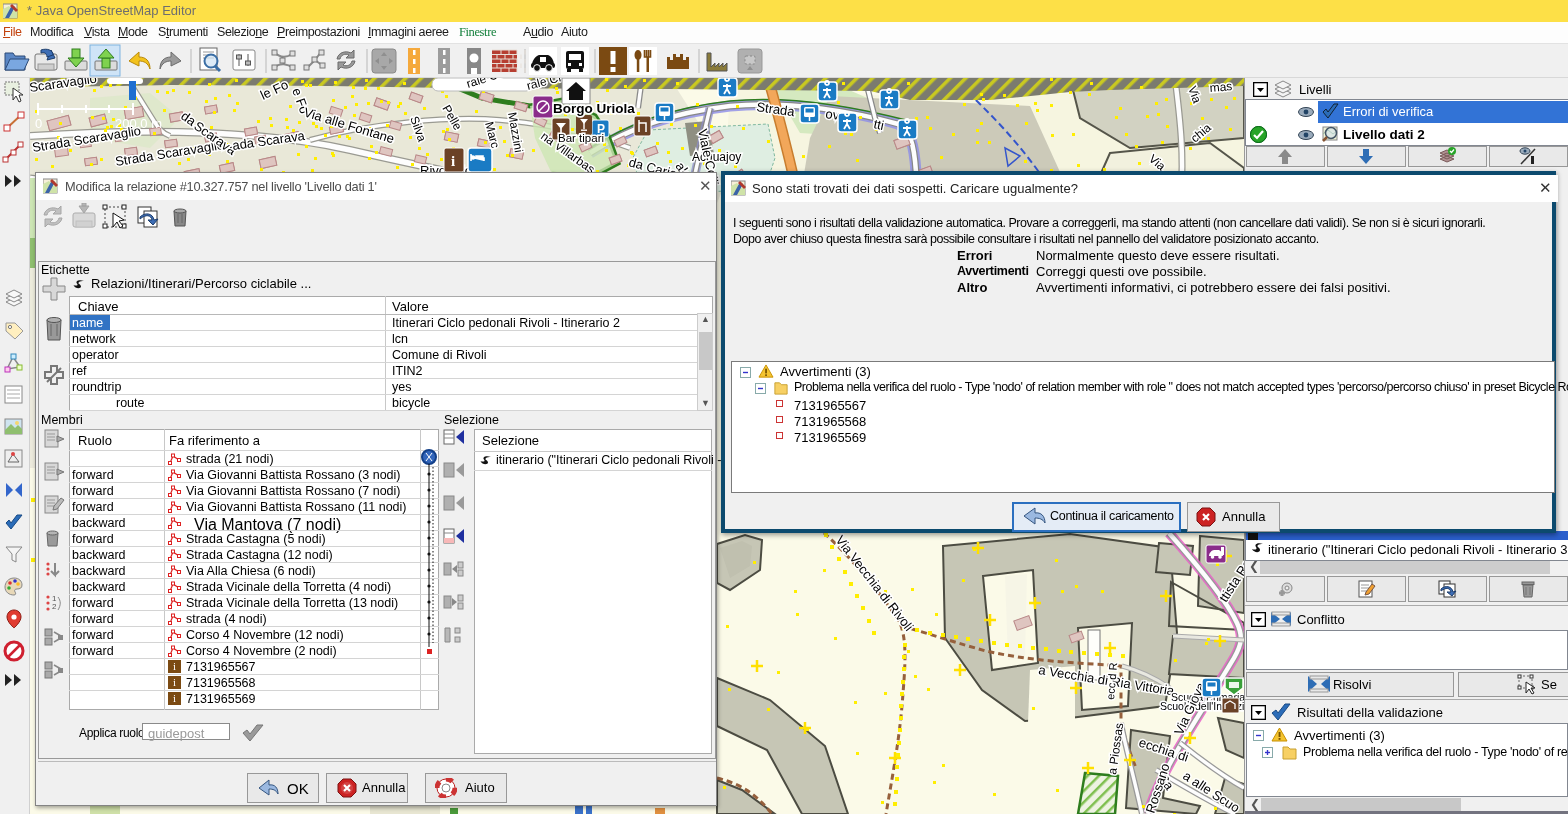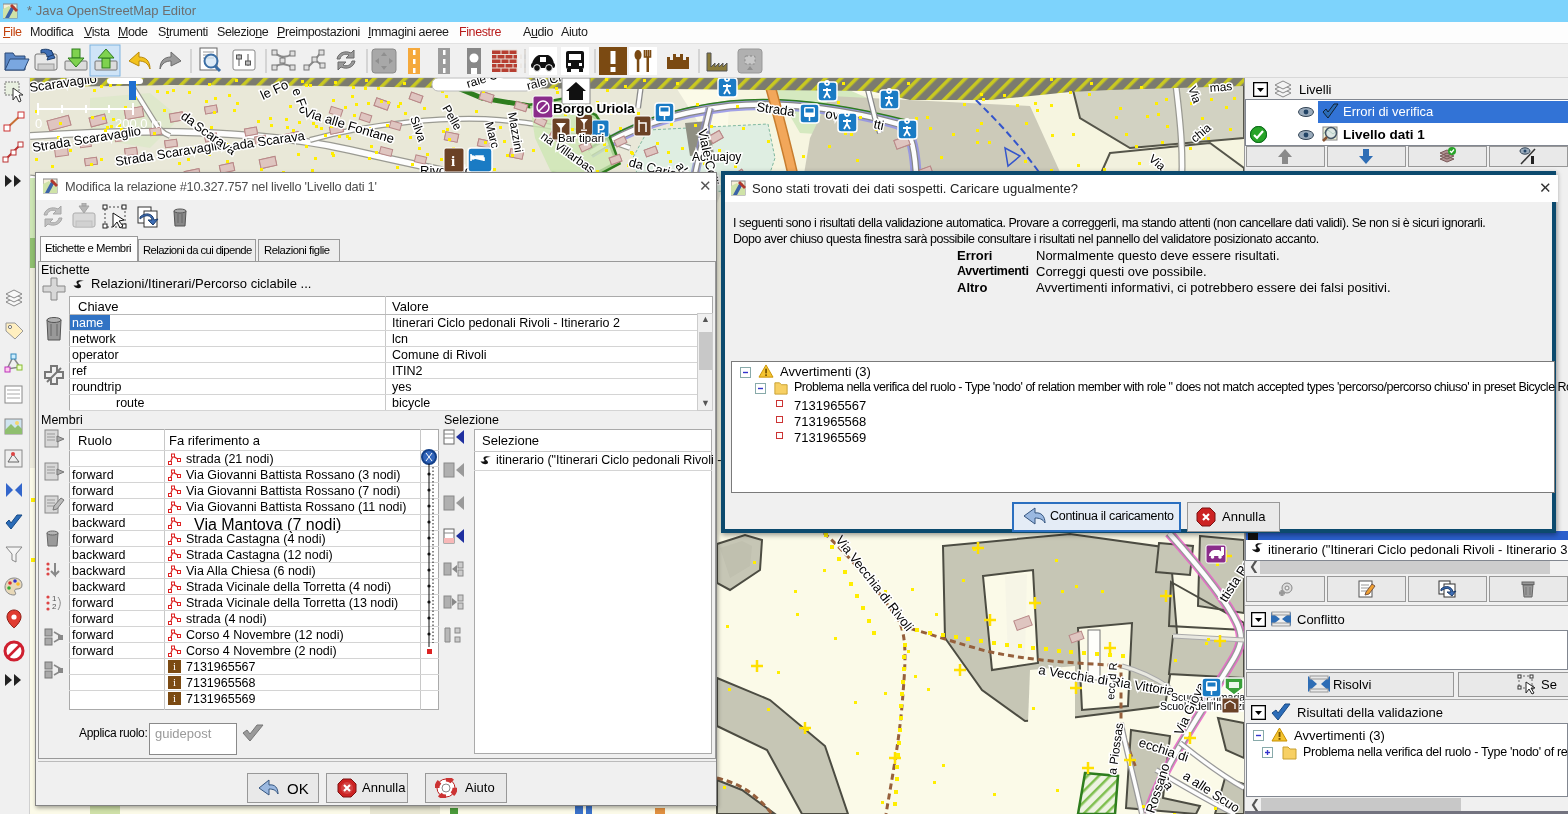--- a/index.html
+++ b/index.html
@@ -5,39 +5,39 @@
 font-family:"Liberation Sans",sans-serif;}
 .abs{position:absolute;}
 .pane{position:absolute;background:#f0f0f0;}
 .whitebox{position:absolute;background:#fff;border:1px solid #828790;}
 .btn{position:absolute;background:#e9e9e9;border:1px solid #989898;
 display:flex;align-items:center;justify-content:center;font-size:13px;color:#111;}
 svg{display:block;}
 .lbl{position:absolute;white-space:nowrap;}
 </style></head><body>
 
-<div class="abs" style="left:0;top:0;width:1568px;height:22px;background:#7dd3fc;">
+<div class="abs" style="left:0;top:0;width:1568px;height:22px;background:#fde047;">
  <svg class="abs" style="left:3px;top:3px" width="16" height="16" viewBox="0 0 16 16">
   <rect x="0" y="1" width="14" height="14" fill="#f7f0d8" stroke="#888" stroke-width="1"></rect>
   <path d="M0 6 L6 3 L10 8 L14 5 L14 15 L0 15 Z" fill="#cfe3a8"></path>
   <path d="M2 15 L9 2 L12 4 L6 15 Z" fill="#3b63a8"></path>
   <path d="M9 1 L15 7 L13 9 L7 3 Z" fill="#b03a2e"></path>
  </svg>
  <div class="lbl" style="left:27px;top:3px;font-size:13px;color:#6e6e6e;">* Java OpenStreetMap Editor</div>
 </div>
 <div class="abs" style="left:0;top:22px;width:1568px;height:22px;background:#fdfdfd;border-bottom:1px solid #e2e2e2;">
 <div class="lbl" style="left:3px;top:3px;font-size:12.5px;letter-spacing:-0.4px;color:#c2410c;"><u>F</u>ile</div>
 <div class="lbl" style="left:30px;top:3px;font-size:12.5px;letter-spacing:-0.4px;color:#1a1a1a;">Modifica</div>
 <div class="lbl" style="left:84px;top:3px;font-size:12.5px;letter-spacing:-0.4px;color:#1a1a1a;"><u>V</u>ista</div>
 <div class="lbl" style="left:118px;top:3px;font-size:12.5px;letter-spacing:-0.4px;color:#1a1a1a;"><u>M</u>ode</div>
 <div class="lbl" style="left:158px;top:3px;font-size:12.5px;letter-spacing:-0.4px;color:#1a1a1a;">S<u>t</u>rumenti</div>
 <div class="lbl" style="left:217px;top:3px;font-size:12.5px;letter-spacing:-0.4px;color:#1a1a1a;">Selezio<u>n</u>e</div>
 <div class="lbl" style="left:277px;top:3px;font-size:12.5px;letter-spacing:-0.4px;color:#1a1a1a;"><u>P</u>reimpostazioni</div>
 <div class="lbl" style="left:368px;top:3px;font-size:12.5px;letter-spacing:-0.4px;color:#1a1a1a;"><u>I</u>mmagini aeree</div>
-<div class="lbl" style="left:459px;top:3px;font-size:12.5px;letter-spacing:-0.4px;color:#b91c1c;">Finestre</div>
+<div class="lbl" style="left:459px;top:3px;font-size:12.5px;letter-spacing:-0.4px;color:#15803d;font-family:Liberation Serif, serif;">Finestre</div>
 <div class="lbl" style="left:523px;top:3px;font-size:12.5px;letter-spacing:-0.4px;color:#1a1a1a;">A<u>u</u>dio</div>
 <div class="lbl" style="left:561px;top:3px;font-size:12.5px;letter-spacing:-0.4px;color:#1a1a1a;">Aiuto</div>
 </div>
 <div class="abs" style="left:0;top:44px;width:1568px;height:34px;background:#f0f0f0;border-bottom:1px solid #d8d8d8;">
 <svg class="abs" style="left:0;top:0" width="780" height="34" viewBox="0 0 780 34">
 <line x1="191" y1="5" x2="191" y2="29" stroke="#b8b8b8" stroke-width="1"></line>
 <line x1="266" y1="5" x2="266" y2="29" stroke="#b8b8b8" stroke-width="1"></line>
 <line x1="367" y1="5" x2="367" y2="29" stroke="#b8b8b8" stroke-width="1"></line>
 <line x1="525" y1="5" x2="525" y2="29" stroke="#b8b8b8" stroke-width="1"></line>
 <line x1="595" y1="5" x2="595" y2="29" stroke="#b8b8b8" stroke-width="1"></line>
@@ -1200,21 +1200,21 @@
 <svg class="abs" style="left:52px;top:29px" width="16" height="12" viewBox="0 0 16 12">
           <ellipse cx="8" cy="6" rx="7.5" ry="4.5" fill="#9ab" stroke="#345"></ellipse>
           <circle cx="8" cy="6" r="2.4" fill="#246"></circle>
         </svg>
 <svg class="abs" style="left:74px;top:24px" width="20" height="20" viewBox="0 0 20 20">
       <rect x="3" y="3" width="14" height="13" fill="#eef3d8" stroke="#888"></rect>
       <path d="M3 10 L8 6 L13 10 L17 7" stroke="#9b9" fill="none"></path>
       <circle cx="11" cy="9" r="5.5" fill="#cde" fill-opacity="0.5" stroke="#456" stroke-width="1.5"></circle>
       <line x1="7" y1="13" x2="3" y2="17" stroke="#853" stroke-width="2.5"></line>
         </svg>
-<div class="lbl" style="left:97px;top:27px;font-size:13.5px;font-weight:bold;">Livello dati 1</div>
+<div class="lbl" style="left:97px;top:27px;font-size:13.5px;font-weight:bold;">Livello dati 2</div>
 </div>
 </div>
 <div class="btn" style="left:1px;top:68px;width:79px;height:21px;"></div>
 <svg class="abs" style="left:30px;top:68px" width="20" height="21" viewBox="0 0 20 21">
       <path d="M10 3 L17 11 L13 11 L13 18 L7 18 L7 11 L3 11 Z" fill="#8a8a8a"></path>
     </svg>
 <div class="btn" style="left:82px;top:68px;width:79px;height:21px;"></div>
 <svg class="abs" style="left:111px;top:68px" width="20" height="21" viewBox="0 0 20 21">
       <path d="M10 18 L3 10 L7 10 L7 3 L13 3 L13 10 L17 10 Z" fill="#2e6db5"></path>
     </svg>
@@ -1389,28 +1389,20 @@
 <rect x="8" y="6" width="13" height="16" fill="#fff" stroke="#333"></rect>
 <path d="M4 14 C10 9 15 10 16 15 L12 15 L17 20 L22 14 L18 15 C17 8 9 7 4 12 Z" fill="#3d6db5" stroke="#1d3d6b"></path>
       </g>
 <g transform="translate(128,2)">
         <path d="M5 6 L17 6 L16 21 L6 21 Z" fill="#888" stroke="#555"></path>
 <ellipse cx="11" cy="6" rx="6" ry="2" fill="#aaa" stroke="#555"></ellipse>
 <line x1="9" y1="9" x2="9" y2="18" stroke="#666"></line>
         <line x1="13" y1="9" x2="13" y2="18" stroke="#666"></line>
       </g>
 </svg>
-<div class="abs" style="left:0;top:63px;width:682px;height:25px;">
-<div class="abs" style="left:4px;top:0;width:98px;height:25px;background:#fcfcfc;border:1px solid #999;border-bottom:none;"></div>
-<div class="lbl" style="left:9px;top:6px;font-size:11.3px;letter-spacing:-0.45px;">Etichette e Membri</div>
-<div class="abs" style="left:102px;top:3px;width:118px;height:22px;background:#ededed;border:1px solid #999;border-bottom:none;"></div>
-<div class="lbl" style="left:107px;top:8px;font-size:11.3px;letter-spacing:-0.6px;">Relazioni da cui dipende</div>
-<div class="abs" style="left:222px;top:3px;width:82px;height:22px;background:#ededed;border:1px solid #999;border-bottom:none;"></div>
-<div class="lbl" style="left:228px;top:8px;font-size:11.3px;letter-spacing:-0.45px;">Relazioni figlie</div>
-</div>
 <div class="abs" style="left:2px;top:88px;width:678px;height:498px;background:#f0f0f0;border:1px solid #999;"></div>
 <div class="lbl" style="left:5px;top:90px;font-size:12.5px;">Etichette</div>
 <svg class="abs" style="left:5px;top:103px" width="26" height="130" viewBox="0 0 26 130">
 <g>
         <path d="M10 2 L16 2 L16 10 L24 10 L24 16 L16 16 L16 24 L10 24 L10 16 L2 16 L2 10 L10 10 Z" fill="#d8d8d8" stroke="#888"></path>
       </g>
 <g transform="translate(2,40)">
         <path d="M4 4 L18 4 L17 24 L5 24 Z" fill="#999" stroke="#555"></path>
 <ellipse cx="11" cy="4" rx="7" ry="2.5" fill="#b0b0b0" stroke="#555"></ellipse>
 <line x1="8" y1="8" x2="8" y2="20" stroke="#666"></line>
@@ -1560,21 +1552,21 @@
     </svg>
 <div class="lbl" style="left:150px;top:343px;font-size:16px;margin-left:8px;">Via Mantova (7 nodi)</div>
 <div class="abs" style="left:33px;top:357px;width:370px;height:1px;background:#d4d4d4;"></div>
 <div class="lbl" style="left:36px;top:359px;font-size:12.5px;">forward</div>
 <svg class="abs" style="left:132px;top:360px" width="13" height="12" viewBox="0 0 13 12">
       <path d="M2 10 L5 3 L11 7" fill="none" stroke="#d22" stroke-width="1.2"></path>
       <rect x="0.5" y="8.5" width="3" height="3" fill="#fff" stroke="#d22"></rect>
       <rect x="3.5" y="1" width="3" height="3" fill="#fff" stroke="#d22"></rect>
       <rect x="9.5" y="5.5" width="3" height="3" fill="#fff" stroke="#d22"></rect>
     </svg>
-<div class="lbl" style="left:150px;top:359px;font-size:12.5px;">Strada Castagna (4 nodi)</div>
+<div class="lbl" style="left:150px;top:359px;font-size:12.5px;">Strada Castagna (5 nodi)</div>
 <div class="abs" style="left:33px;top:373px;width:370px;height:1px;background:#d4d4d4;"></div>
 <div class="lbl" style="left:36px;top:375px;font-size:12.5px;">backward</div>
 <svg class="abs" style="left:132px;top:376px" width="13" height="12" viewBox="0 0 13 12">
       <path d="M2 10 L5 3 L11 7" fill="none" stroke="#d22" stroke-width="1.2"></path>
       <rect x="0.5" y="8.5" width="3" height="3" fill="#fff" stroke="#d22"></rect>
       <rect x="3.5" y="1" width="3" height="3" fill="#fff" stroke="#d22"></rect>
       <rect x="9.5" y="5.5" width="3" height="3" fill="#fff" stroke="#d22"></rect>
     </svg>
 <div class="lbl" style="left:150px;top:375px;font-size:12.5px;">Strada Castagna (12 nodi)</div>
 <div class="abs" style="left:33px;top:389px;width:370px;height:1px;background:#d4d4d4;"></div>
@@ -1652,21 +1644,21 @@
 <circle cx="9" cy="109" r="1.6" fill="#111"></circle>
 <circle cx="9" cy="125" r="1.6" fill="#111"></circle>
 <circle cx="9" cy="141" r="1.6" fill="#111"></circle>
 <circle cx="9" cy="157" r="1.6" fill="#111"></circle>
 <circle cx="9" cy="173" r="1.6" fill="#111"></circle>
 <circle cx="9" cy="189" r="1.6" fill="#111"></circle>
 <circle cx="9" cy="205" r="1.6" fill="#111"></circle>
 <rect x="7" y="220" width="5" height="5" fill="#d22"></rect>
     </svg>
 <div class="lbl" style="left:43px;top:553px;font-size:12px;letter-spacing:-0.3px;">Applica ruolo:</div>
-<div class="abs" style="left:113px;top:550px;width:88px;height:32px;background:#fff;border:1px solid #8a8a8a;">
+<div class="abs" style="left:106px;top:550px;width:88px;height:17px;background:#fff;border:1px solid #8a8a8a;">
       <div class="lbl" style="left:5px;top:2px;font-size:13px;color:#9a9a9a;">guidepost</div>
     </div>
 <svg class="abs" style="left:204px;top:548px" width="26" height="24" viewBox="0 0 26 24">
       <path d="M3 12 L10 20 L23 4 L17 4 L10 13 L7 9 Z" fill="#9a9a9a" stroke="#777"></path>
     </svg>
 <div class="abs" style="left:404px;top:240px;width:1px;height:300px;"></div>
 <div class="lbl" style="left:408px;top:240px;font-size:12.5px;">Selezione</div>
 <svg class="abs" style="left:407px;top:255px" width="24" height="290" viewBox="0 0 24 290">
 <g transform="translate(0,0)">
         <rect x="1" y="2" width="10" height="14" fill="#fff" stroke="#666"></rect>

